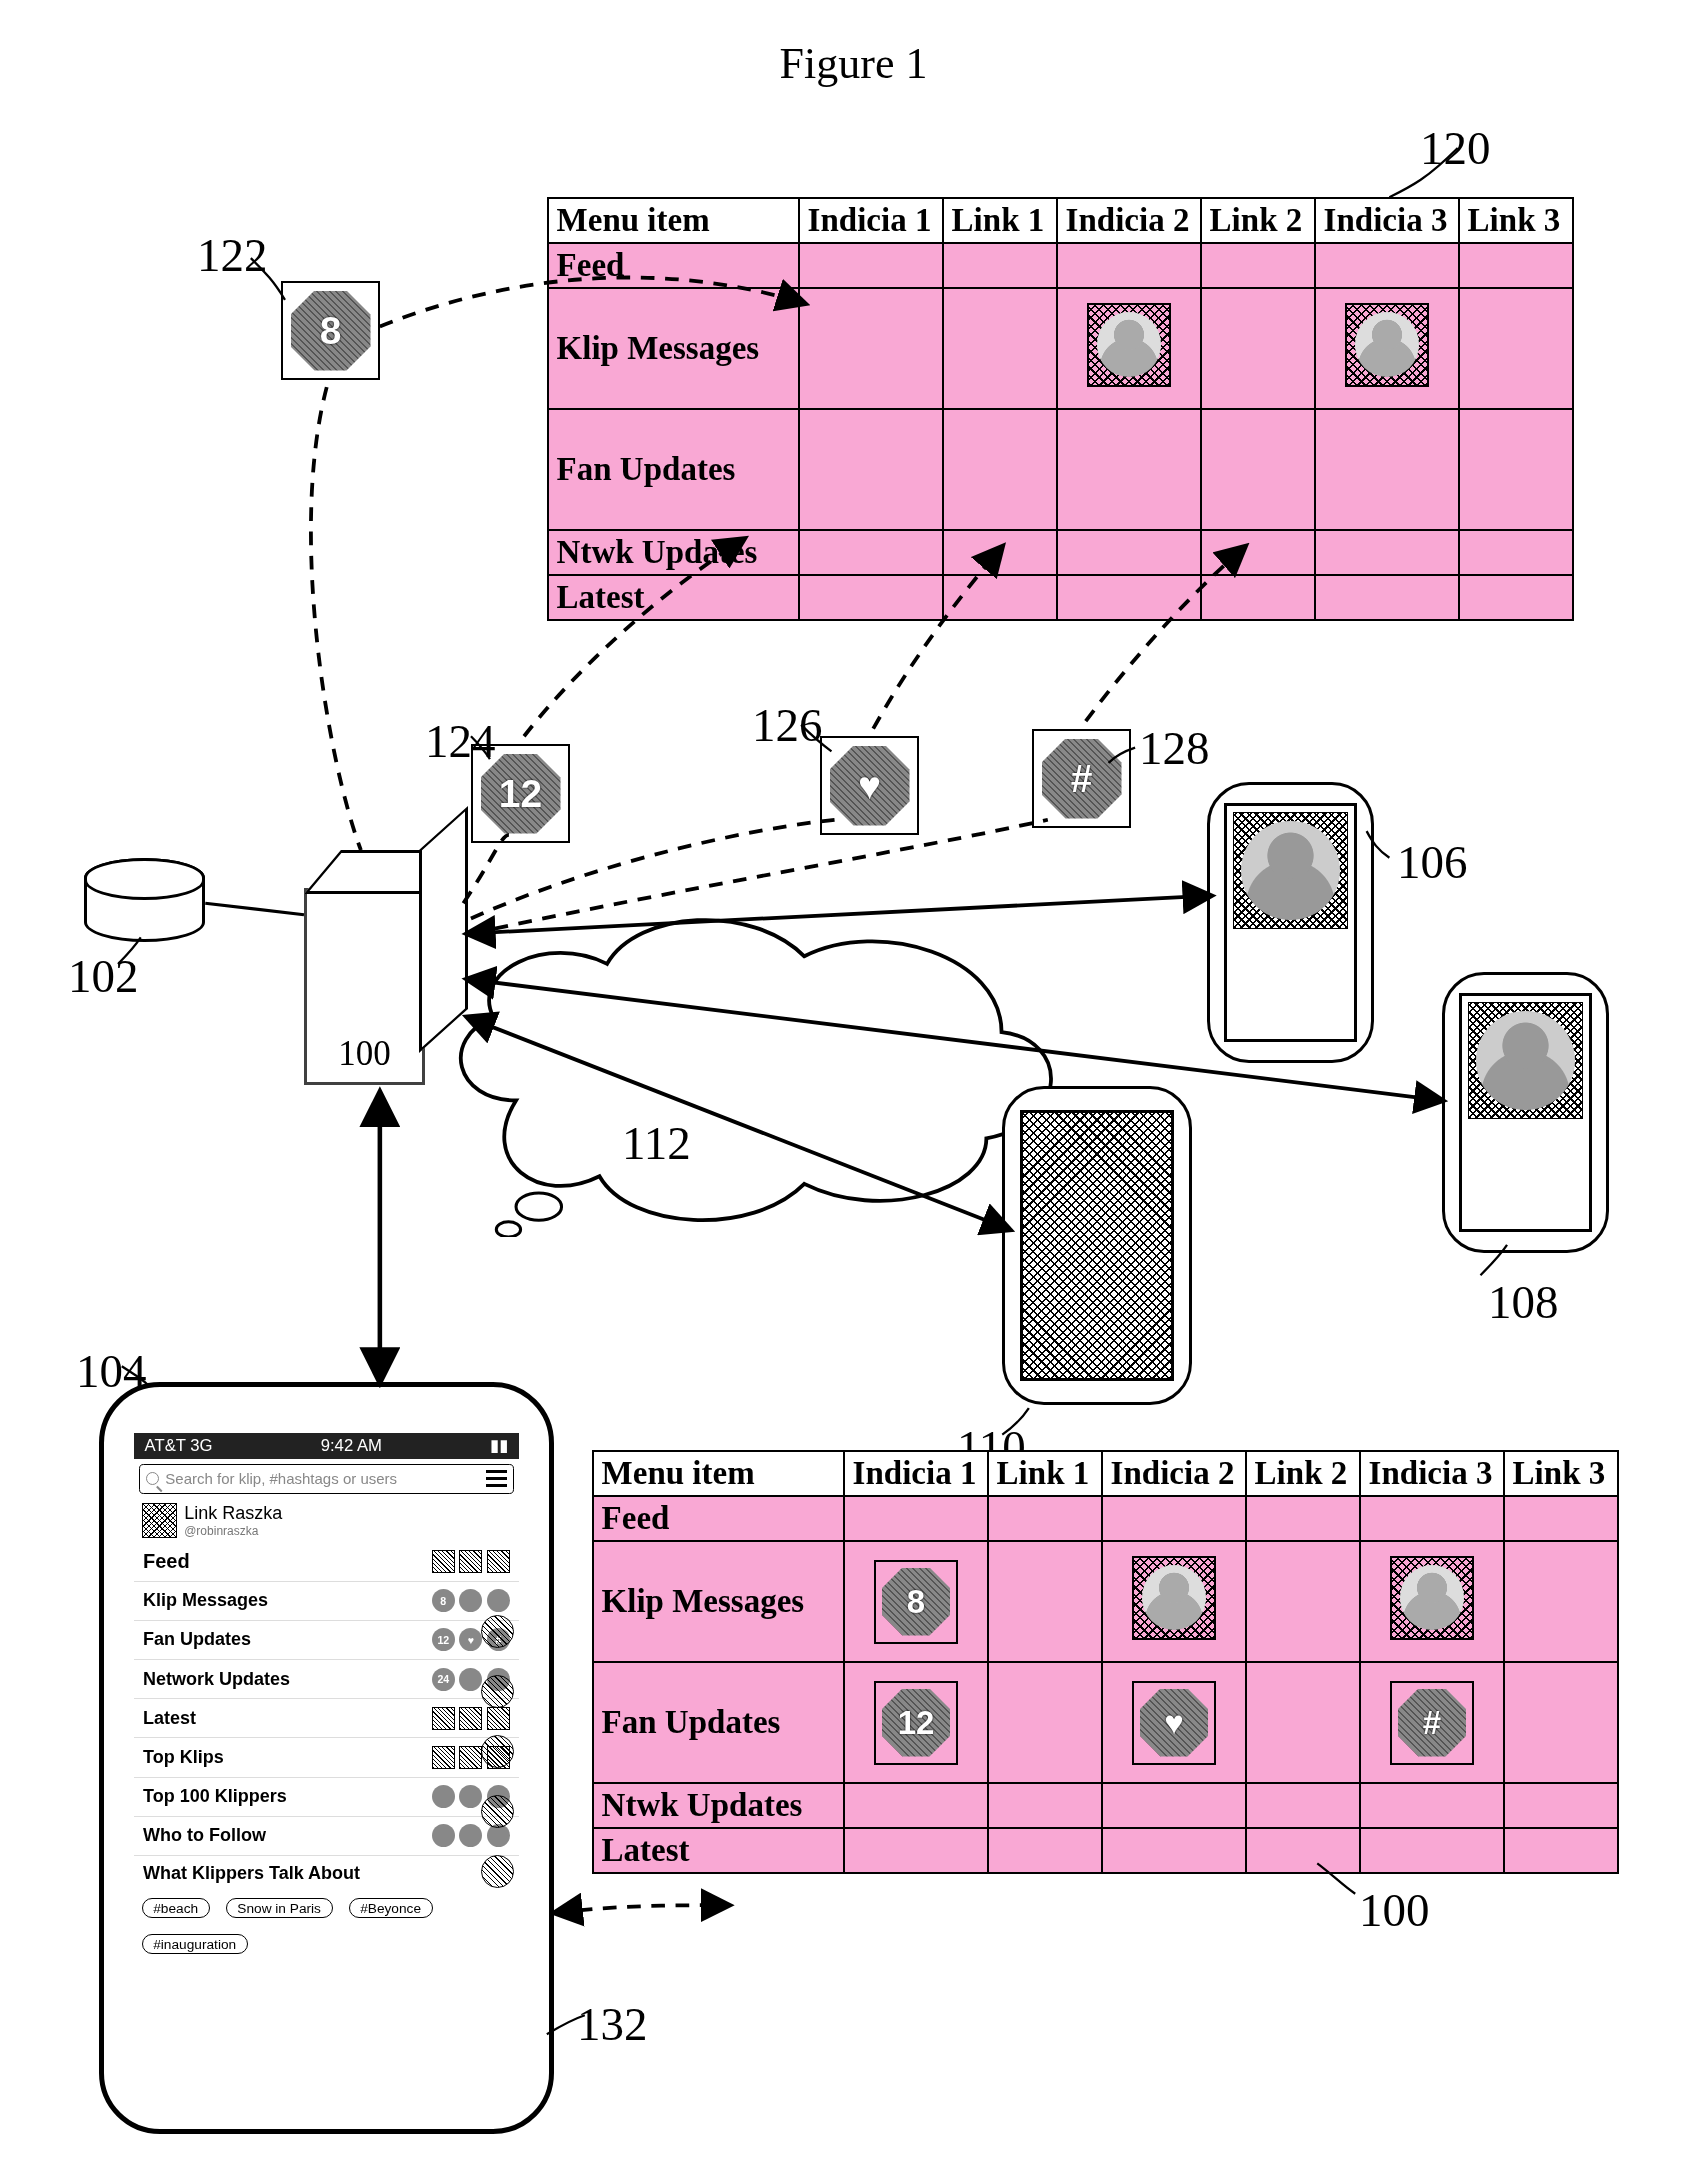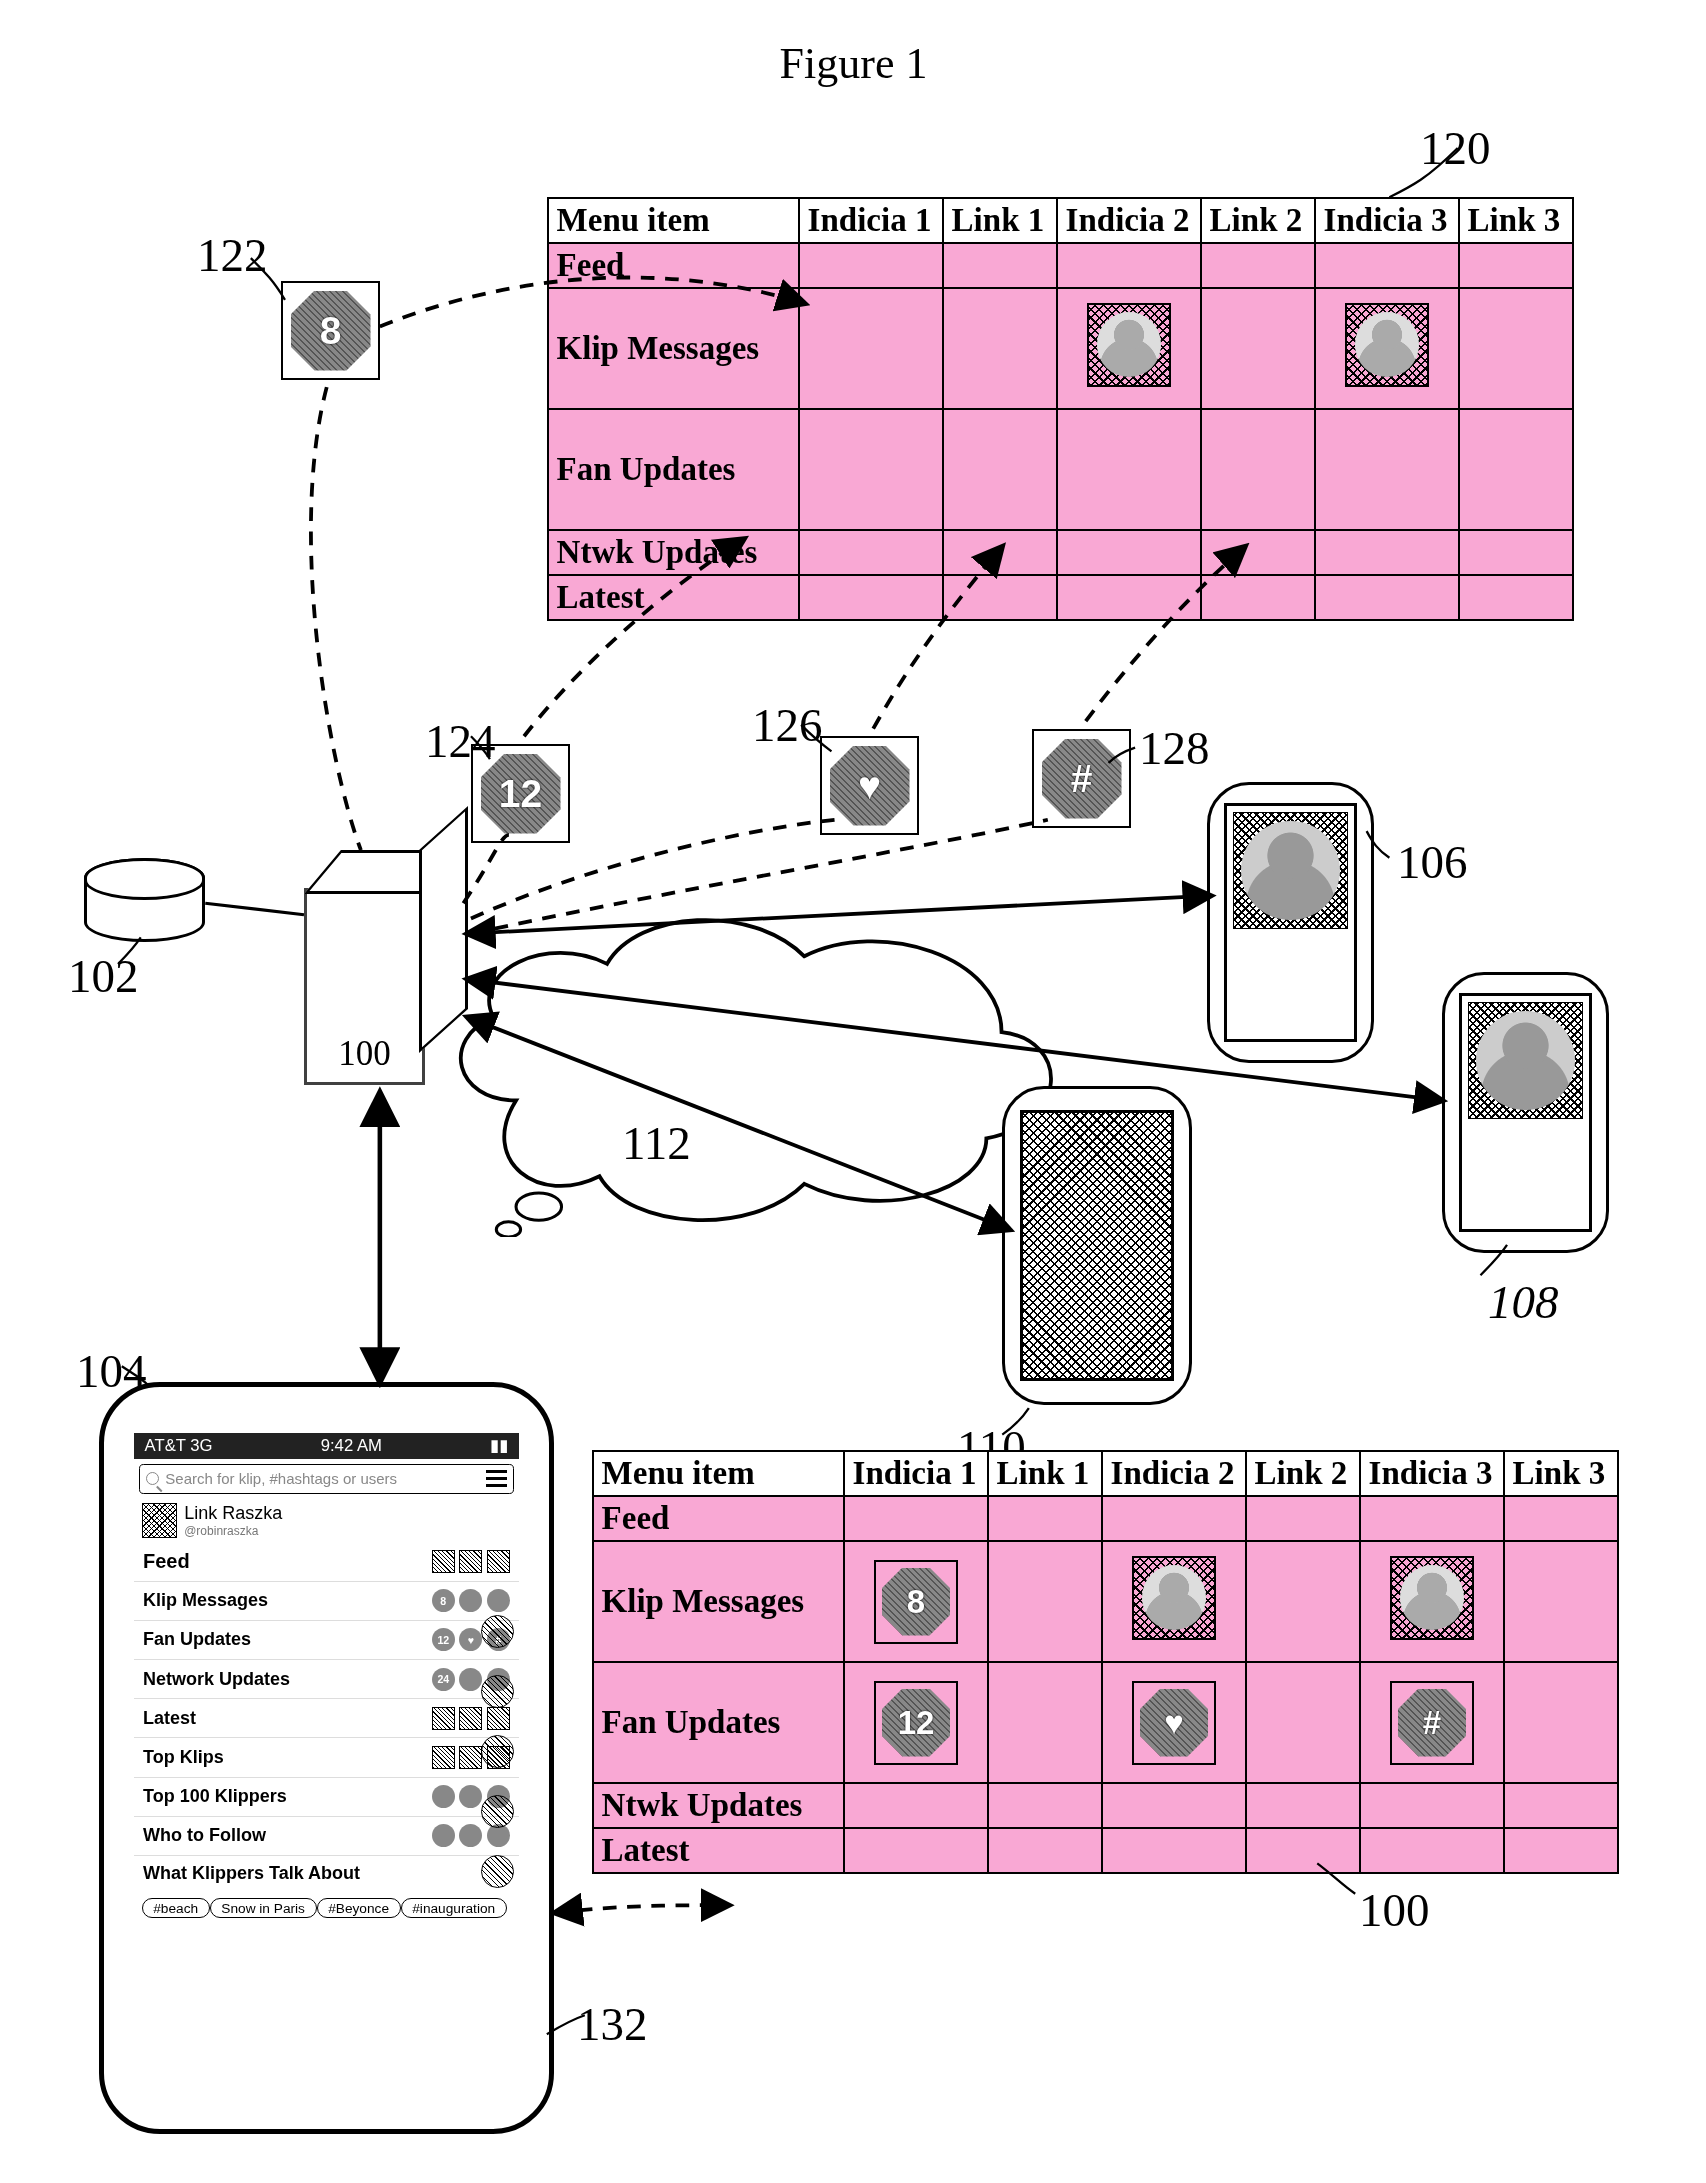--- a/index.html
+++ b/index.html
@@ -272,21 +272,21 @@
     display:flex;flex-direction:column;align-items:center;gap:27px;
     padding-top:76px;
   }
   .big-phone .sidecol .sdot{
     width:33px;height:33px;border-radius:50%;
     border:1.5px solid #000;
     background:
       repeating-linear-gradient(45deg,#000 0 0.8px,transparent 0.8px 3.8px);
   }
   .big-phone .chips{
-    display:flex;flex-wrap:wrap;gap:0;padding:6px 7.6px;
+    display:flex;flex-wrap:wrap;gap:16px;padding:6px 7.6px;
   }
   .big-phone .chip{
     border:1.5px solid #000;border-radius:13.7px;
     padding:1.5px 10.6px;font:13.7px Arial,sans-serif;
   }
 
   
   svg.overlay {
     position:absolute; left:0; top:0;
     width:1707px; height:2183px;
@@ -420,21 +420,21 @@
       <div class="avatar"></div>
     </div>
   </div>
   <div class="ref-label" style="left:1397px; top:835px;">106</div>
 
   <div class="phone" style="left:1442px; top:972px; width:167px; height:281px;">
     <div class="screen dotfill" style="left:13.7px;right:13.7px;top:18px;bottom:18px;">
       <div class="avatar"></div>
     </div>
   </div>
-  <div class="ref-label" style="left:1488px; top:1275px;font-style:italic;">108</div>
+  <div class="ref-label" style="left:1488px; top:1275px;">108</div>
 
   <div class="phone" style="left:1002px; top:1086px; width:190px; height:319px;">
     <div class="screen" style="left:15px;right:15px;top:21px;bottom:21px;
          background:
            repeating-linear-gradient(45deg,#000 0 1.5px,transparent 1.5px 6px),
            repeating-linear-gradient(-45deg,#000 0 1.5px,transparent 1.5px 6px);">
     </div>
   </div>
   <div class="ref-label" style="left:957px; top:1420px;">110</div>
 

